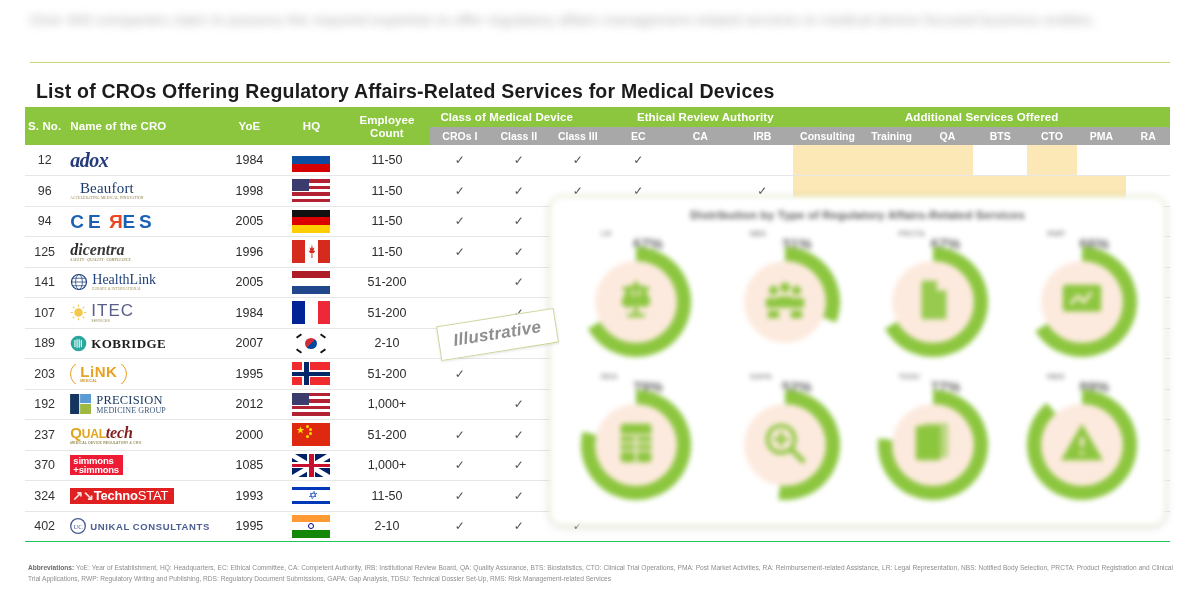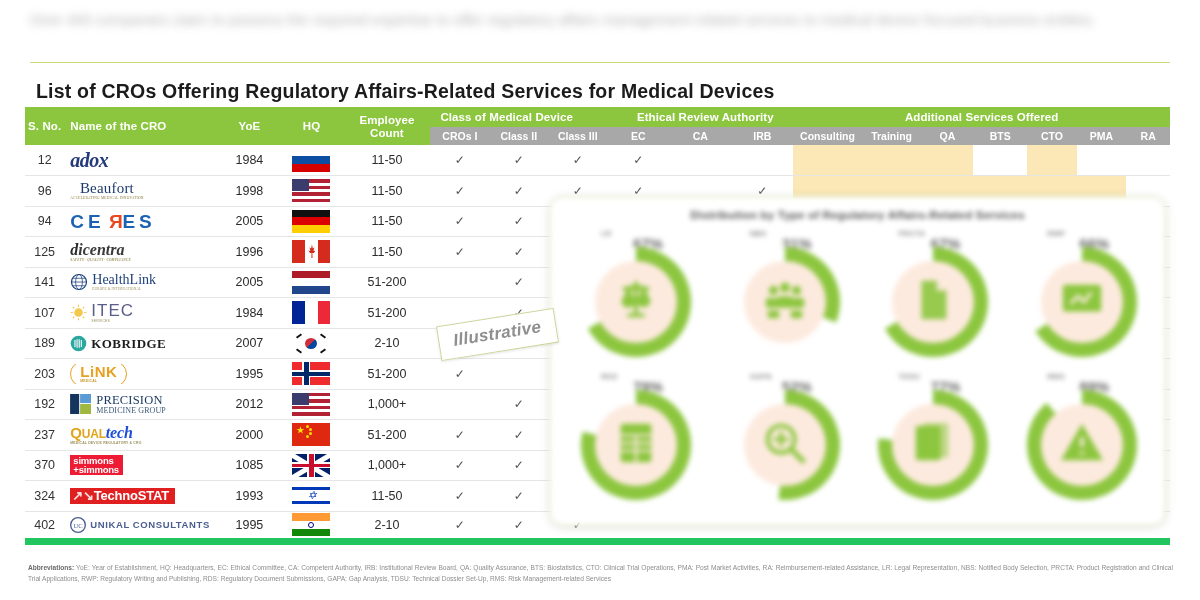--- a/index.html
+++ b/index.html
@@ -51,21 +51,21 @@
   thead .grp th.green-only { background:#8cc63e; }
 
   tbody td {
     font-size:12.5px; color:#2b2b2b; text-align:center;
     height:30.5px; padding:0; border-bottom:1px solid #e6e6e6;
     background:#ffffff; vertical-align:middle;
   }
   tbody td.sno { font-size:12.5px; color:#333; }
   tbody td.name { text-align:left; padding-left:6px; }
   tbody td.hl { background:#fbe8b6; }
-  tbody tr:last-child td { border-bottom:7px solid #22c55e; }
+  tbody tr:last-child td { border-bottom:1px solid #22c55e; }
 
   .chk { color:#555; font-size:12px; line-height:1; }
 
   
   .logo {
     display:flex; align-items:center; gap:4px;
     height:20px; overflow:hidden;
   }
   .logo .mark { flex:0 0 auto; display:flex; align-items:center; }
   .logo .wordmark { line-height:1; white-space:nowrap; }
@@ -89,21 +89,21 @@
   .lg-healthlink { font-family:"Liberation Serif", serif; font-size:14px; color:#1d3f7a; }
   .lg-itec { font-size:17px; color:#5a5f8a; letter-spacing:1px; font-weight:500; }
   .lg-kobridge { font-family:"Liberation Serif", serif; font-size:13px; color:#1d1d1d;
                  font-weight:bold; letter-spacing:.4px; }
   .lg-link { font-size:15px; font-weight:bold; color:#e8a020; letter-spacing:.5px; }
   .lg-precision { font-family:"Liberation Serif", serif; font-size:12.5px; color:#16355e;
                   letter-spacing:.2px; line-height:11px; }
   .lg-precision .l2 { font-size:8px; color:#3b5878; letter-spacing:.1px; }
   .lg-qualtech { font-size:15px; color:#e0a51c; font-weight:bold; letter-spacing:-.2px; }
   .lg-qualtech .tech { font-family:"Liberation Serif", serif; font-style:italic;
-                       color:#1d4ed8; font-size:16px; }
+                       color:#7f1d1d; font-size:16px; }
   .lg-simmons { background:#ed1b34; color:#fff; font-size:9.5px; font-weight:bold;
                 line-height:9.5px; padding:2px 4px 2px 3px; letter-spacing:-.2px; }
   .lg-techno { background:#e02020; color:#fff; font-size:13px; font-weight:bold;
                padding:1px 6px 2px 2px; letter-spacing:-.2px; }
   .lg-unikal { font-size:9.5px; color:#4a5d8f; font-weight:bold; letter-spacing:.6px; }
 
   
   .flag { width:38px; height:23px; display:inline-block; position:relative;
           overflow:hidden; vertical-align:middle; }
   .flag i { position:absolute; display:block; }
@@ -549,21 +549,21 @@
           <td></td>
           <td></td>
           <td></td>
           <td></td>
           <td></td>
         </tr>
         <tr>
           <td class="sno">324</td>
           <td class="name">
             <span class="logo">
-              <span class="wordmark lg-techno"><span style="color:#fff;opacity:.85">↗↘</span>Techno<span style="font-weight:bold">STAT</span></span>
+              <span class="wordmark lg-techno"><span style="color:#fff;opacity:.85">↗↘</span>Techno<span style="font-weight:normal">STAT</span></span>
             </span>
           </td>
           <td>1993</td>
           <td><span class="flag"><i style="inset:0;background:#fff"></i><i style="left:0;top:3px;width:38px;height:3px;background:#0038b8"></i><i style="left:0;top:17px;width:38px;height:3px;background:#0038b8"></i><i style="left:15px;top:6px;width:9px;height:11px;color:#0038b8;font-size:11px;line-height:11px;text-align:center">✡</i></span></td>
           <td>11-50</td>
           <td><span class="chk">✓</span></td>
           <td><span class="chk">✓</span></td>
           <td><span class="chk">✓</span></td>
           <td></td>
           <td></td>

